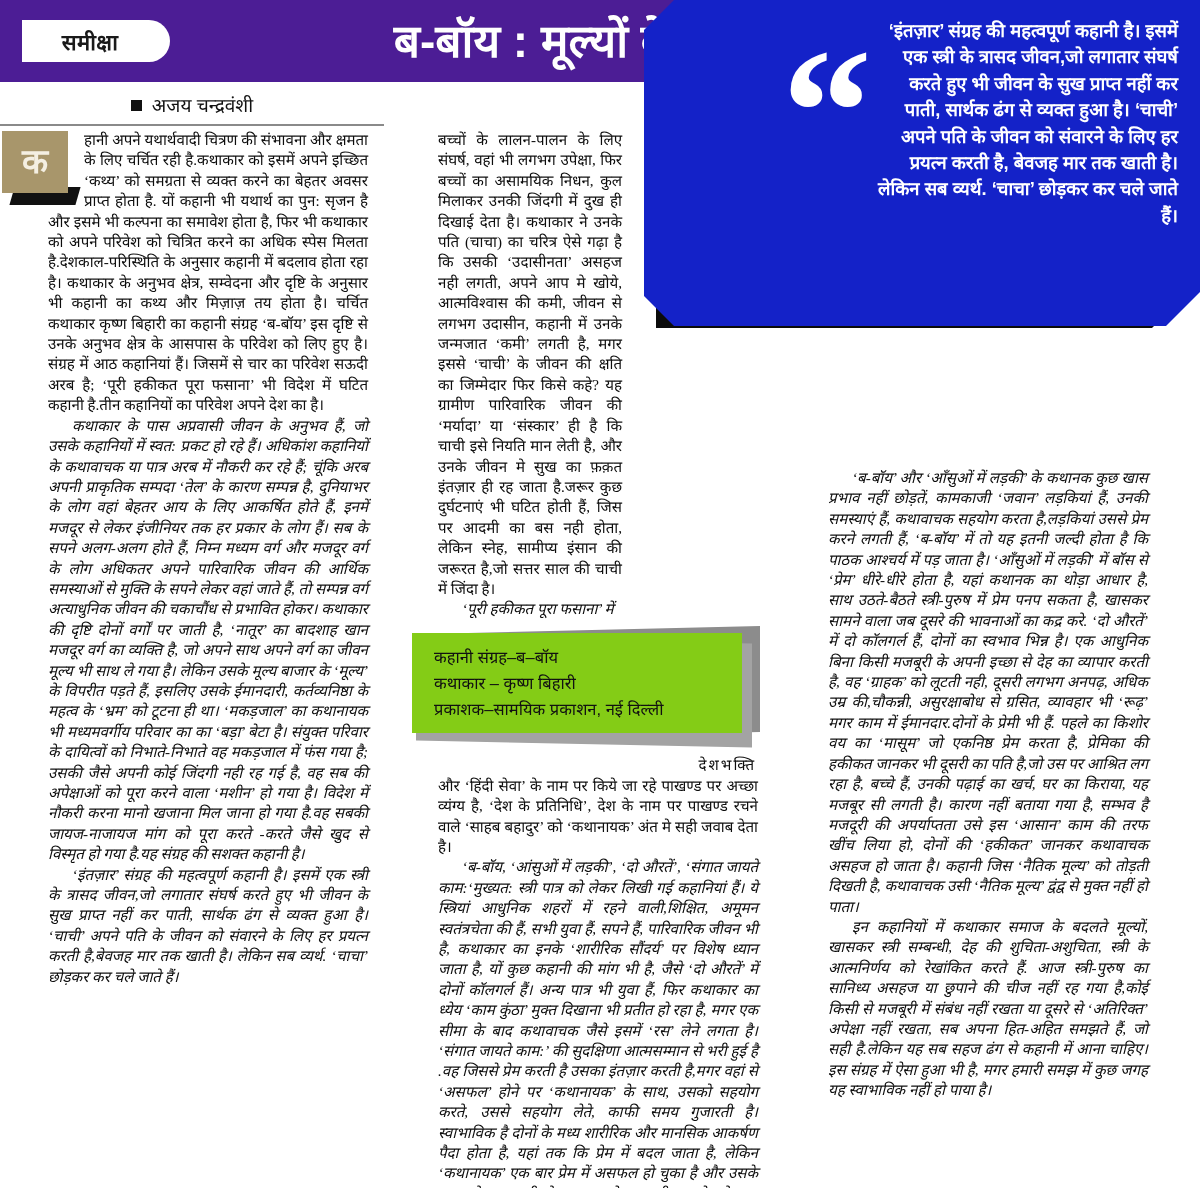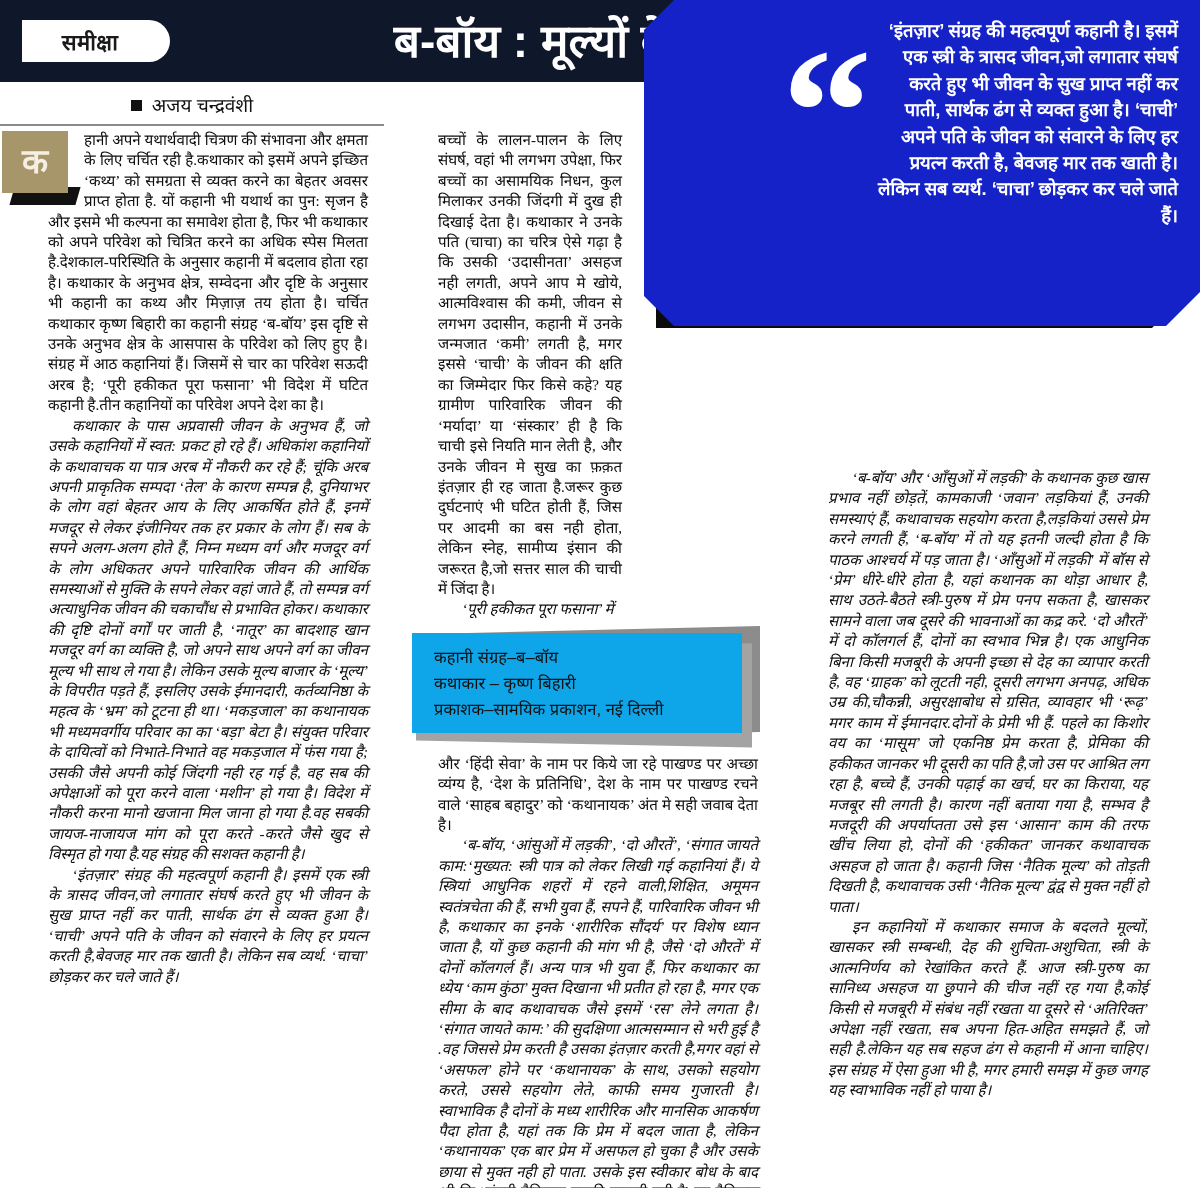--- a/index.html
+++ b/index.html
@@ -263,21 +263,21 @@
   
   .col3-top-gap { height:338px; }
 
   
   .col2-narrow { width:232px; }
   .c3-strip2 { width:242px; }
 </style>
 </head>
 <body>
 
-<div class="masthead" style="background: #0f172a;">
+<div class="masthead" style="background: #4c1d95;">
   <div class="section-badge" style="background: rgb(255, 255, 255);">
     <span>समीक्षा</span>
   </div>
   <div class="headline" style="color: rgb(255, 255, 255);">ब-बॉय : मूल्यों के द्वंद्व की कहानियां</div>
 </div>
 
 <div class="byline-wrap">
   <div class="byline">
     <span class="bullet"></span>
     <span>अजय चन्द्रवंशी</span>
@@ -306,27 +306,28 @@
     <p class="bt indent">‘इंतज़ार’ संग्रह की महत्वपूर्ण कहानी है। इसमें एक स्त्री के त्रासद जीवन,जो लगातार संघर्ष करते हुए भी जीवन के सुख प्राप्त नहीं कर पाती, सार्थक ढंग से व्यक्त हुआ है। ‘चाची’ अपने पति के जीवन को संवारने के लिए हर प्रयत्न करती है,बेवजह मार तक खाती है। लेकिन सब व्यर्थ. ‘चाचा’ छोड़कर कर चले जाते हैं।</p>
   </div>
 
   <div class="col">
     <p class="bt col2-narrow">बच्चों के लालन-पालन के लिए संघर्ष, वहां भी लगभग उपेक्षा, फिर बच्चों का असामयिक निधन, कुल मिलाकर उनकी जिंदगी में दुख ही दिखाई देता है। कथाकार ने उनके पति (चाचा) का चरित्र ऐसे गढ़ा है कि उसकी ‘उदासीनता’ असहज नही लगती, अपने आप मे खोये, आत्मविश्वास की कमी, जीवन से लगभग उदासीन, कहानी में उनके जन्मजात ‘कमी’ लगती है, मगर इससे ‘चाची’ के जीवन की क्षति का जिम्मेदार फिर किसे कहे? यह ग्रामीण पारिवारिक जीवन की ‘मर्यादा’ या ‘संस्कार’ ही है कि चाची इसे नियति मान लेती है, और उनके जीवन मे सुख का फ़क़त इंतज़ार ही रह जाता है.जरूर कुछ दुर्घटनाएं भी घटित होती हैं, जिस पर आदमी का बस नही होता, लेकिन स्नेह, सामीप्य इंसान की जरूरत है,जो सत्तर साल की चाची में जिंदा है।</p>
     <p class="bt indent">‘पूरी हकीकत पूरा फसाना’ में</p>
 
     <div class="bookbox-wrap">
       <div class="bookbox-shadow-a"></div>
       <div class="bookbox-shadow-b"></div>
-      <div class="bookbox" style="background: #0ea5e9;">
+      <div class="bookbox" style="background: #84cc16;">
         <div>कहानी संग्रह–ब–बॉय</div>
         <div>कथाकार – कृष्ण बिहारी</div>
         <div>प्रकाशक–सामयिक प्रकाशन, नई दिल्ली</div>
       </div>
     </div>
 
+    <div class="deshbhakti">देशभक्ति</div>
     <p class="bt">और ‘हिंदी सेवा’ के नाम पर किये जा रहे पाखण्ड पर अच्छा व्यंग्य है, ‘देश के प्रतिनिधि’, देश के नाम पर पाखण्ड रचने वाले ‘साहब बहादुर’ को ‘कथानायक’ अंत मे सही जवाब देता है।</p>
     <p class="bt indent">‘ब-बॉय, ‘आंसुओं में लड़की’, ‘दो औरतें’, ‘संगात जायते काम:‘मुख्यत: स्त्री पात्र को लेकर लिखी गई कहानियां हैं। ये स्त्रियां आधुनिक शहरों में रहने वाली,शिक्षित, अमूमन स्वतंत्रचेता की हैं, सभी युवा हैं, सपने हैं, पारिवारिक जीवन भी है, कथाकार का इनके ‘शारीरिक सौंदर्य’ पर विशेष ध्यान जाता है, यों कुछ कहानी की मांग भी है, जैसे ‘दो औरतें’ में दोनों कॉलगर्ल हैं। अन्य पात्र भी युवा हैं, फिर कथाकार का ध्येय ‘काम कुंठा’ मुक्त दिखाना भी प्रतीत हो रहा है, मगर एक सीमा के बाद कथावाचक जैसे इसमें ‘रस’ लेने लगता है। ‘संगात जायते काम:’ की सुदक्षिणा आत्मसम्मान से भरी हुई है .वह जिससे प्रेम करती है उसका इंतज़ार करती है,मगर वहां से ‘असफल’ होने पर ‘कथानायक’ के साथ, उसको सहयोग करते, उससे सहयोग लेते, काफी समय गुजारती है। स्वाभाविक है दोनों के मध्य शारीरिक और मानसिक आकर्षण पैदा होता है, यहां तक कि प्रेम में बदल जाता है, लेकिन ‘कथानायक’ एक बार प्रेम में असफल हो चुका है और उसके छाया से मुक्त नही हो पाता. उसके इस स्वीकार बोध के बाद भी कि ‘लंगड़ी नैतिकता उसकी लाचारी नही है’ वह नैतिकता के द्वंद्व से मुक्त नही हो पाता, इस</p>
   </div>
 
   <div class="col">
     <div class="col3-top-gap"></div>
     <p class="bt indent">‘ब-बॉय’ और ‘आँसुओं में लड़की’ के कथानक कुछ खास प्रभाव नहीं छोड़तें, कामकाजी ‘जवान’ लड़कियां हैं, उनकी समस्याएं हैं, कथावाचक सहयोग करता है,लड़कियां उससे प्रेम करने लगती हैं, ‘ब-बॉय’ में तो यह इतनी जल्दी होता है कि पाठक आश्चर्य में पड़ जाता है। ‘आँसुओं में लड़की' में बॉस से ‘प्रेम’ धीरे-धीरे होता है, यहां कथानक का थोड़ा आधार है, साथ उठते-बैठते स्त्री-पुरुष में प्रेम पनप सकता है, खासकर सामने वाला जब दूसरे की भावनाओं का कद्र करे. ‘दो औरतें’ में दो कॉलगर्ल हैं, दोनों का स्वभाव भिन्न है। एक आधुनिक बिना किसी मजबूरी के अपनी इच्छा से देह का व्यापार करती है, वह ‘ग्राहक’ को लूटती नही, दूसरी लगभग अनपढ़, अधिक उम्र की,चौकन्नी, असुरक्षाबोध से ग्रसित, व्यावहार भी ‘रूढ़’ मगर काम में ईमानदार.दोनों के प्रेमी भी हैं. पहले का किशोर वय का ‘मासूम’ जो एकनिष्ठ प्रेम करता है, प्रेमिका की हकीकत जानकर भी दूसरी का पति है,जो उस पर आश्रित लग रहा है, बच्चे हैं, उनकी पढ़ाई का खर्च, घर का किराया, यह मजबूर सी लगती है। कारण नहीं बताया गया है, सम्भव है मजदूरी की अपर्याप्तता उसे इस ‘आसान’ काम की तरफ खींच लिया हो, दोनों की ‘हकीकत’ जानकर कथावाचक असहज हो जाता है। कहानी जिस ‘नैतिक मूल्य’ को तोड़ती दिखती है, कथावाचक उसी ‘नैतिक मूल्य’ द्वंद्व से मुक्त नहीं हो पाता।</p>
     <p class="bt indent">इन कहानियों में कथाकार समाज के बदलते मूल्यों, खासकर स्त्री सम्बन्धी, देह की शुचिता-अशुचिता, स्त्री के आत्मनिर्णय को रेखांकित करते हैं. आज स्त्री-पुरुष का सानिध्य असहज या छुपाने की चीज नहीं रह गया है,कोई किसी से मजबूरी में संबंध नहीं रखता या दूसरे से ‘अतिरिक्त’ अपेक्षा नहीं रखता, सब अपना हित-अहित समझते हैं, जो सही है.लेकिन यह सब सहज ढंग से कहानी में आना चाहिए। इस संग्रह में ऐसा हुआ भी है, मगर हमारी समझ में कुछ जगह यह स्वाभाविक नहीं हो पाया है।</p>
   </div>
 

